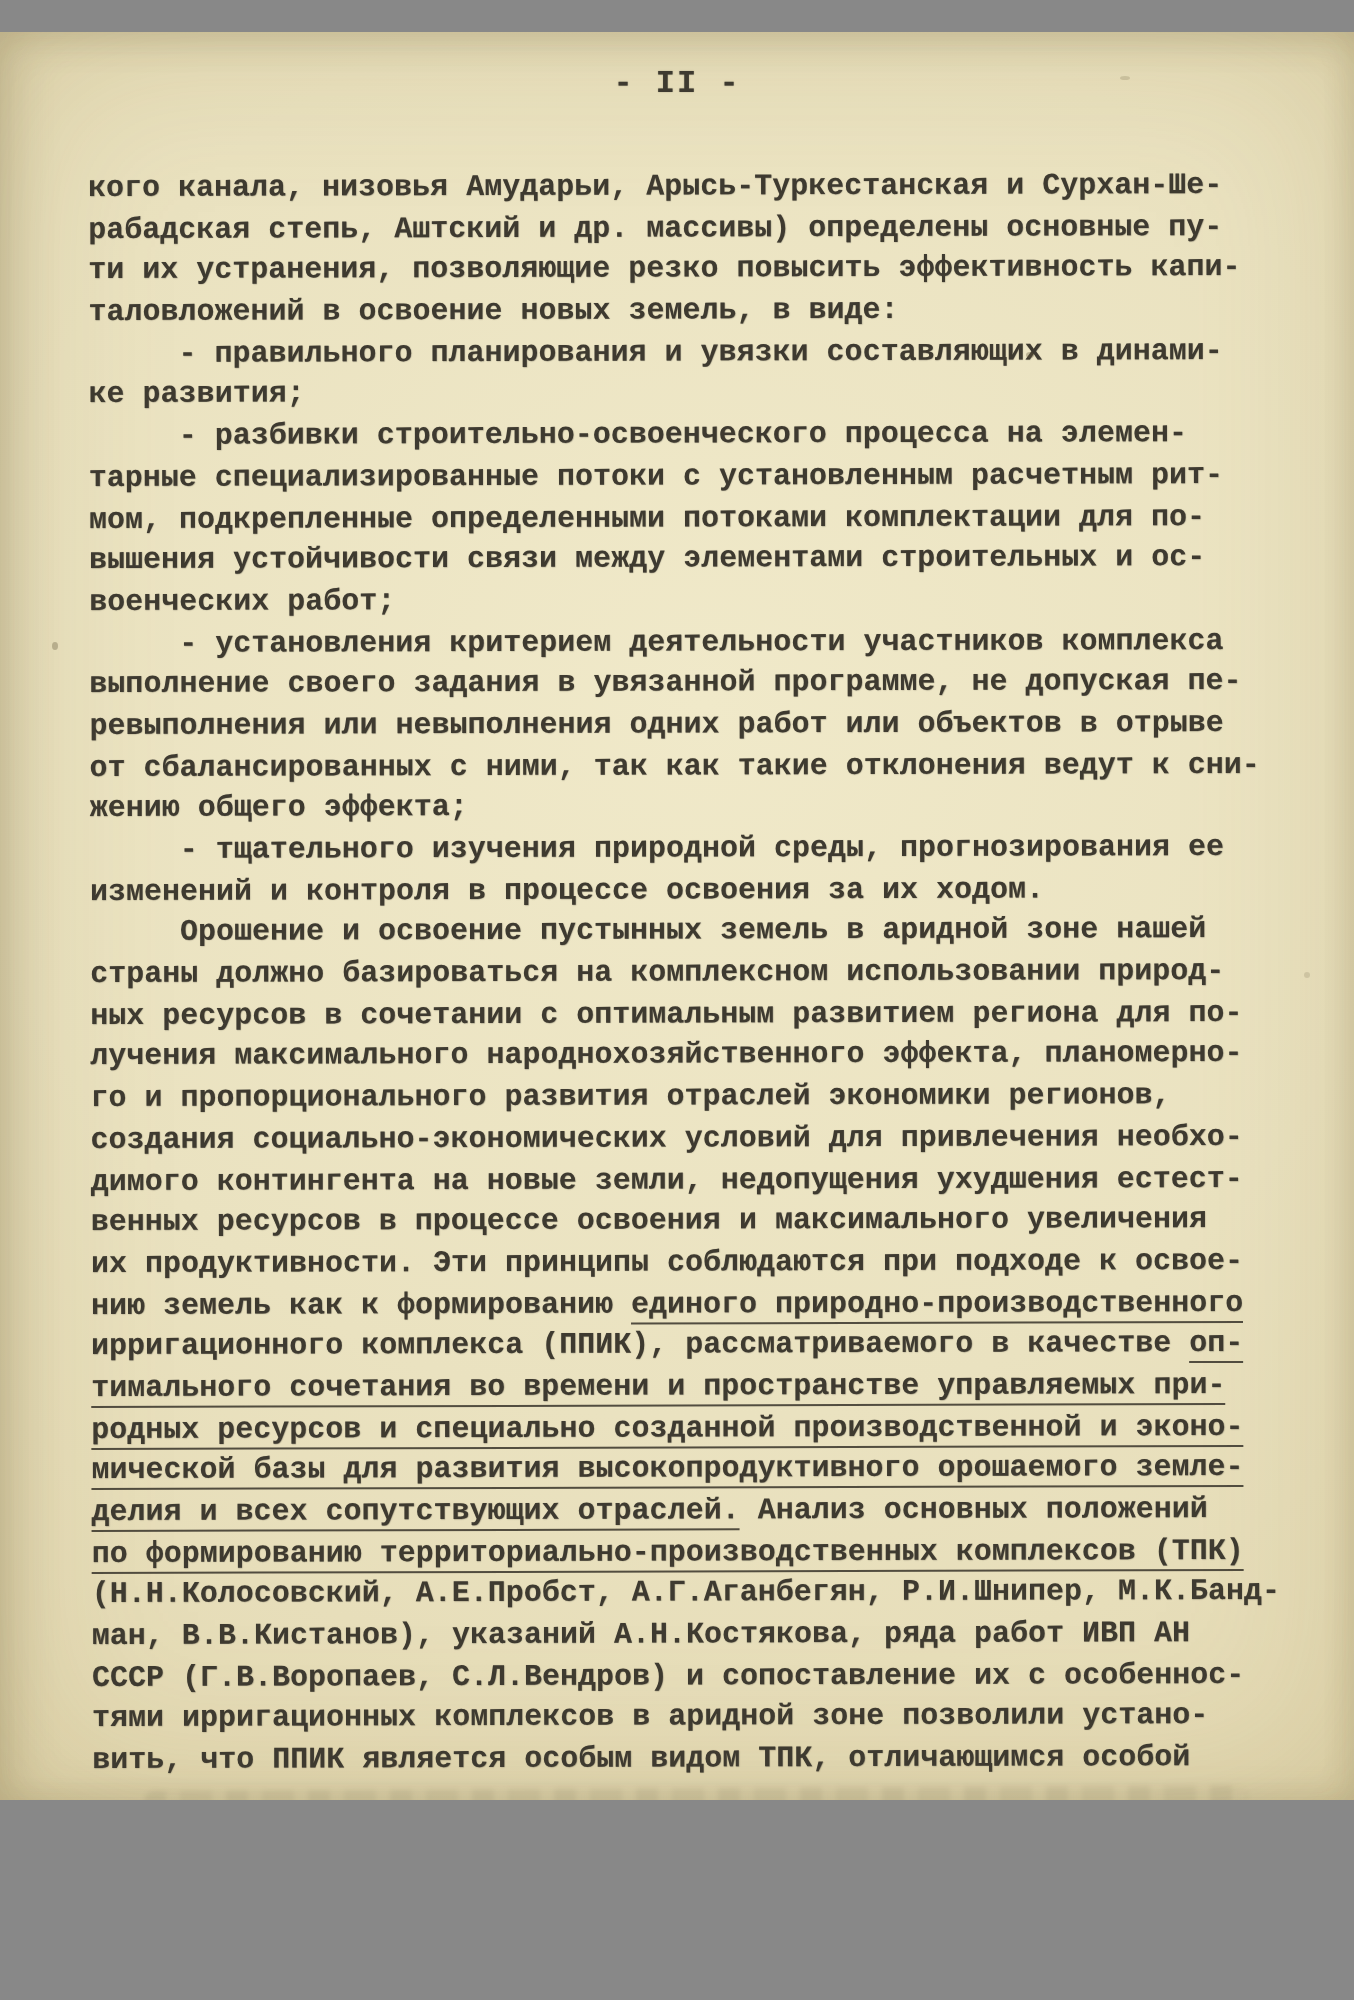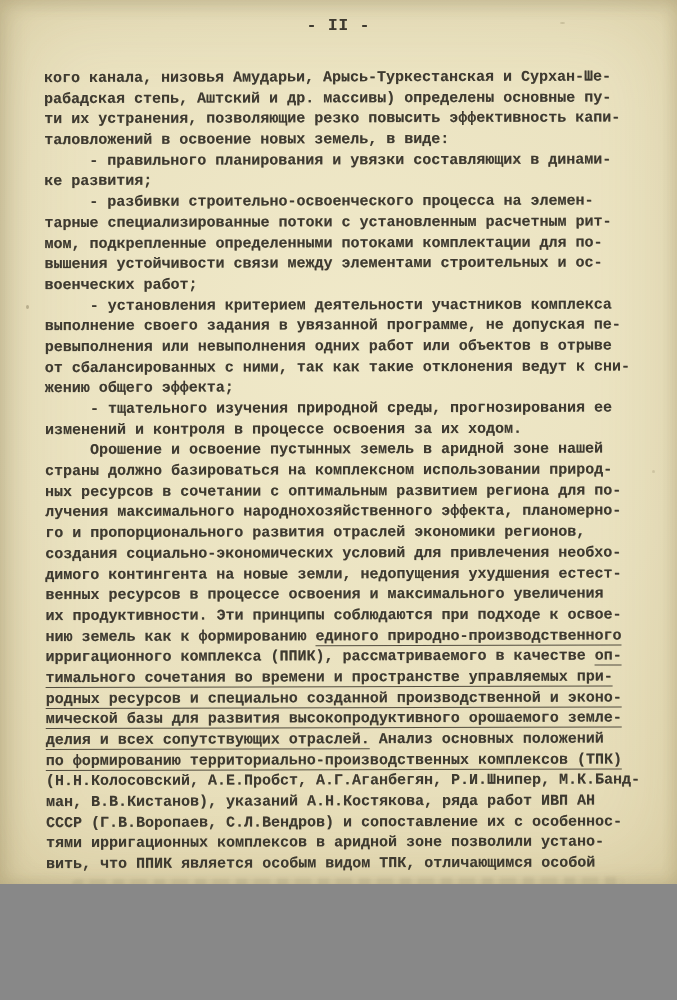--- a/index.html
+++ b/index.html
@@ -4,21 +4,21 @@
 <style>
   html, body {
     margin: 0;
     padding: 0;
     background: #888;
   }
   .page {
     position: relative;
     width: 677px;
     height: 884px;
-    margin: 0 auto;
+    margin: 16px auto;
     overflow: hidden;
     background:
       radial-gradient(ellipse 120% 90% at 52% 38%, #f0e9c9 0%, #eae2c0 45%, #e4dab4 78%, #dbd0a6 100%);
     box-shadow:
       inset 0 0 90px rgba(140, 115, 50, 0.20),
       inset 10px 0 22px rgba(95, 80, 40, 0.14),
       inset -4px 0 14px rgba(95, 80, 40, 0.08),
       inset 0 6px 18px rgba(95, 80, 40, 0.08);
     font-family: "Liberation Mono", "DejaVu Sans Mono", monospace;
     color: #3e3a30;

